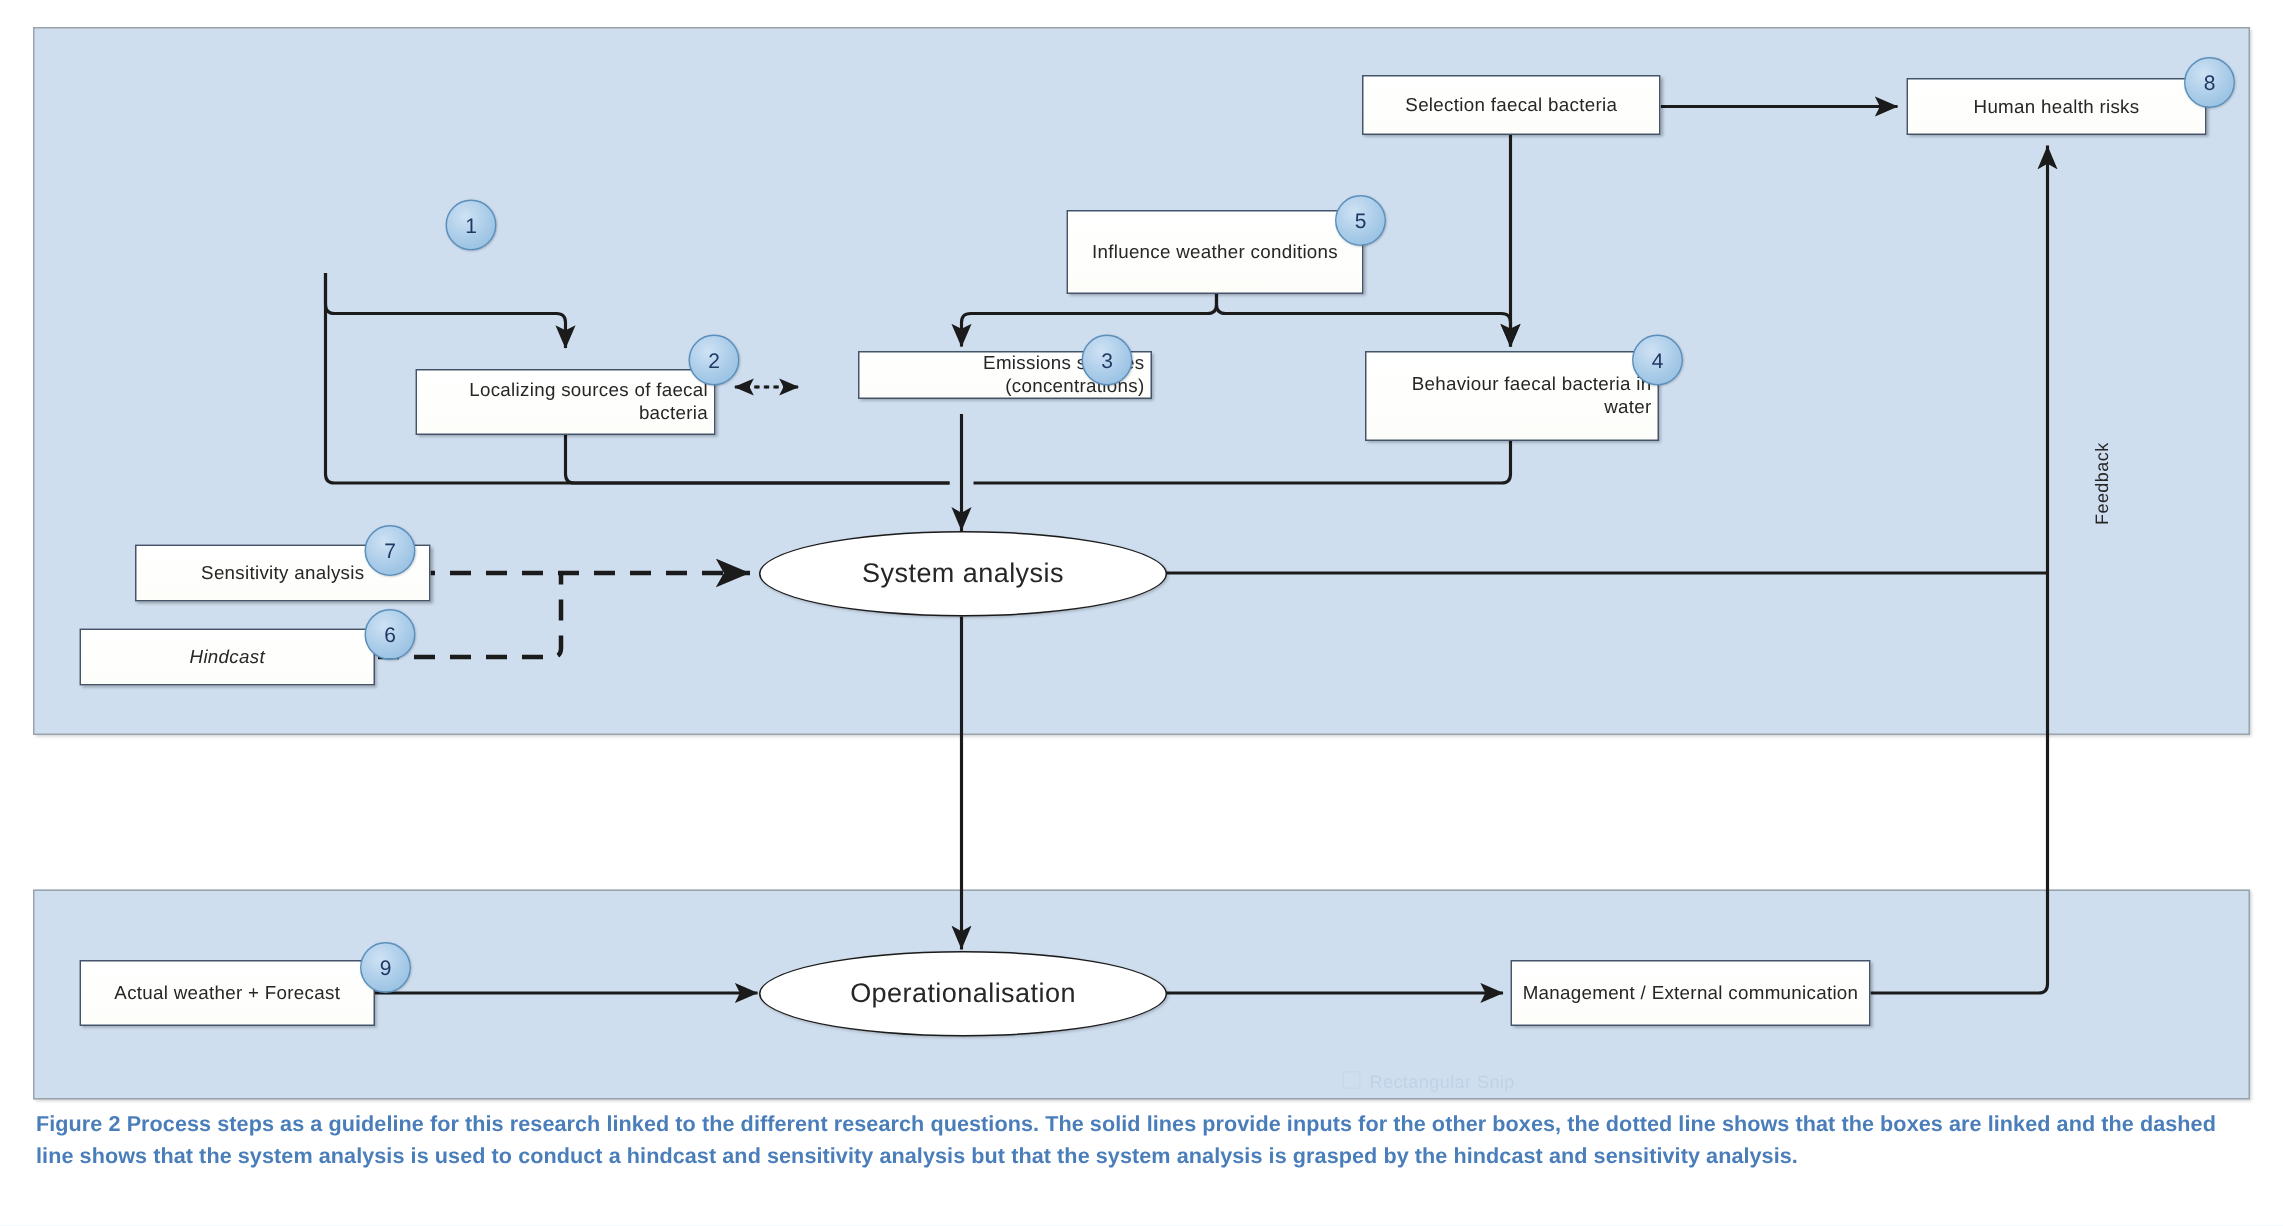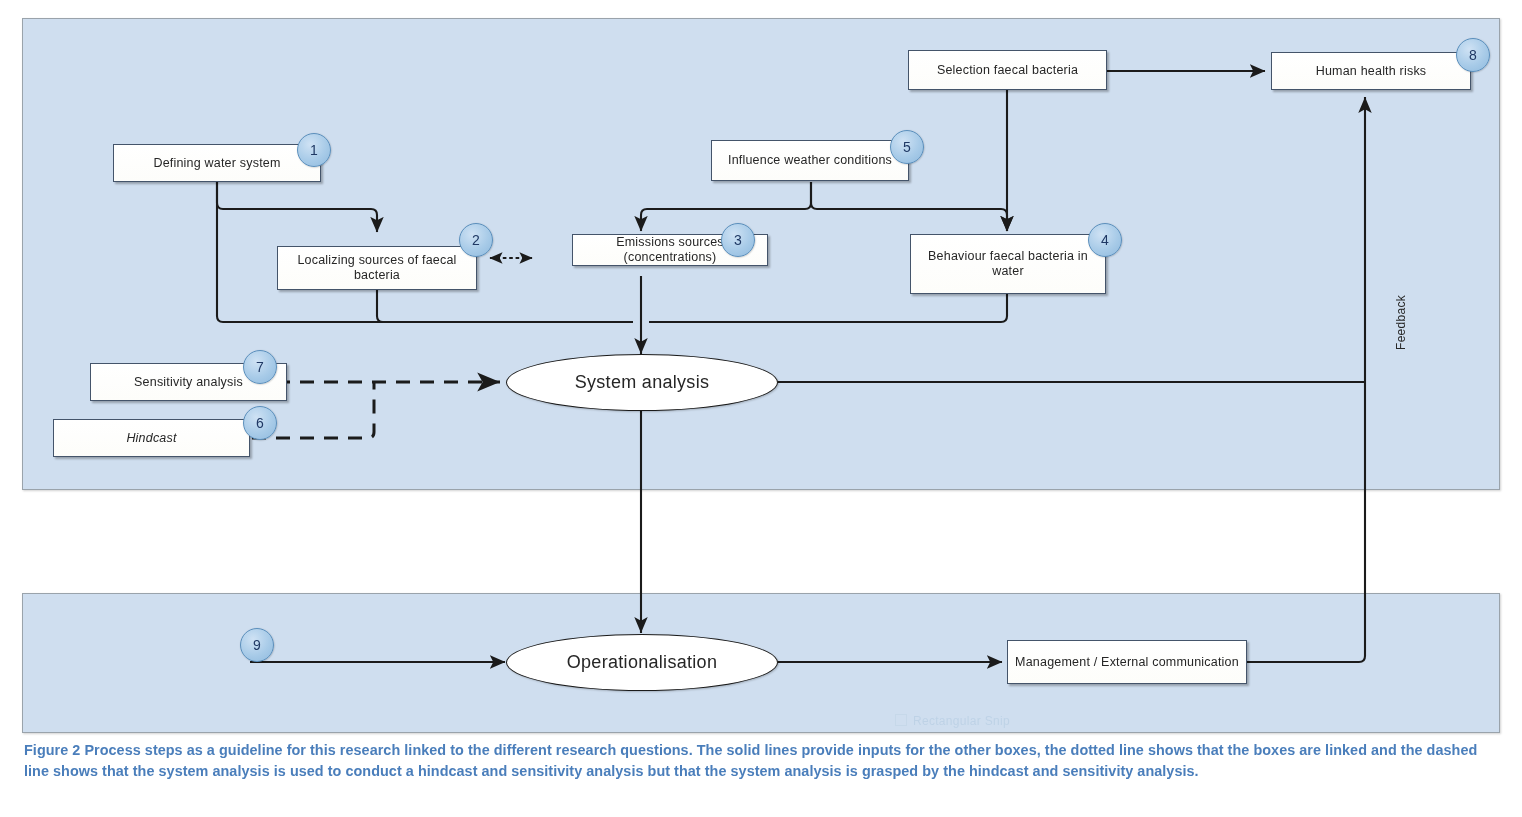--- a/index.html
+++ b/index.html
@@ -9,21 +9,21 @@
   .panel{position:absolute;background:#cfdeef;border:1px solid #9aa3ab;
          box-shadow:1px 1px 2px rgba(0,0,0,.18);box-sizing:border-box;}
   #panel-top{left:22px;top:18px;width:1478px;height:472px;}
   #panel-bottom{left:22px;top:593px;width:1478px;height:140px;}
 
   svg.wires{position:absolute;left:0;top:0;width:1522px;height:817px;overflow:visible;pointer-events:none;}
 
   .node{position:absolute;background:#ffffff;border:1px solid #44546a;
         box-shadow:1.5px 1.5px 2px rgba(0,0,0,.28);
         box-sizing:border-box;display:flex;align-items:center;justify-content:center;
-        text-align:center;color:#262626;font-size:12.5px;line-height:15px;letter-spacing:.2px;
+        text-align:right;color:#262626;font-size:12.5px;line-height:15px;letter-spacing:.2px;
         background-image:linear-gradient(#ffffff,#fdfdfa);}
   .node span{display:block;padding:0 4px;}
 
   .ellipse{position:absolute;background:#ffffff;border:1.6px solid #1b1b1b;border-radius:50%;
            box-sizing:border-box;display:flex;align-items:center;justify-content:center;
            text-align:center;color:#262626;font-size:18px;letter-spacing:.3px;
            box-shadow:1px 1px 2px rgba(0,0,0,.2);}
 
   .badge{position:absolute;width:34px;height:34px;border-radius:50%;
          background:radial-gradient(circle at 38% 32%, #cfe2f4 0%, #a8cbe8 55%, #8fbade 100%);
@@ -100,23 +100,20 @@
       <path d="M490,258 L532,258" marker-end="url(#ah-b)"></path>
       <path d="M532,258 L490,258" marker-end="url(#ah-b)"></path>
     </g>
 
     <g stroke="#1b1b1b" stroke-width="3" fill="none" stroke-dasharray="14 10" stroke-linecap="butt">
       <path d="M252,382 L500,382" marker-end="url(#ah-s)"></path>
       <path d="M252,438 L368,438 Q374,438 374,432 L374,383"></path>
     </g>
   </svg>
 
-  <div class="node" style="left:113px;top:144px;width:208px;height:38px;">
-    <span>Defining water system</span>
-  </div>
   <div class="badge" style="left:297px;top:133px;">
     <span>1</span>
   </div>
 
   <div class="node" style="left:277px;top:234px;width:200px;height:44px;margin-top:12px;">
     <span>Localizing sources of faecal bacteria</span>
   </div>
   <div class="badge" style="left:459px;top:223px;">
     <span>2</span>
   </div>
@@ -128,21 +125,21 @@
     <span>3</span>
   </div>
 
   <div class="node" style="left:910px;top:234px;width:196px;height:60px;">
     <span>Behaviour faecal bacteria in water</span>
   </div>
   <div class="badge" style="left:1088px;top:223px;">
     <span>4</span>
   </div>
 
-  <div class="node" style="left:711px;top:140px;width:198px;height:41px;">
+  <div class="node" style="left:711px;top:140px;width:198px;height:56px;">
     <span>Influence weather conditions</span>
   </div>
   <div class="badge" style="left:890px;top:130px;">
     <span>5</span>
   </div>
 
   <div class="node" style="left:908px;top:50px;width:199px;height:40px;">
     <span>Selection faecal bacteria</span>
   </div>
 
@@ -160,20 +157,23 @@
     <span>7</span>
   </div>
 
   <div class="node" style="left:53px;top:419px;width:197px;height:38px;font-style:italic;">
     <span>Hindcast</span>
   </div>
   <div class="badge" style="left:243px;top:406px;">
     <span>6</span>
   </div>
 
+  <div class="node" style="left:53px;top:640px;width:197px;height:44px;">
+    <span>Actual weather + Forecast</span>
+  </div>
   <div class="badge" style="left:240px;top:628px;">
     <span>9</span>
   </div>
 
   <div class="node" style="left:1007px;top:640px;width:240px;height:44px;">
     <span>Management / External communication</span>
   </div>
 
   <div class="ellipse" style="left:506px;top:354px;width:272px;height:57px;">
     <span>System analysis</span>

